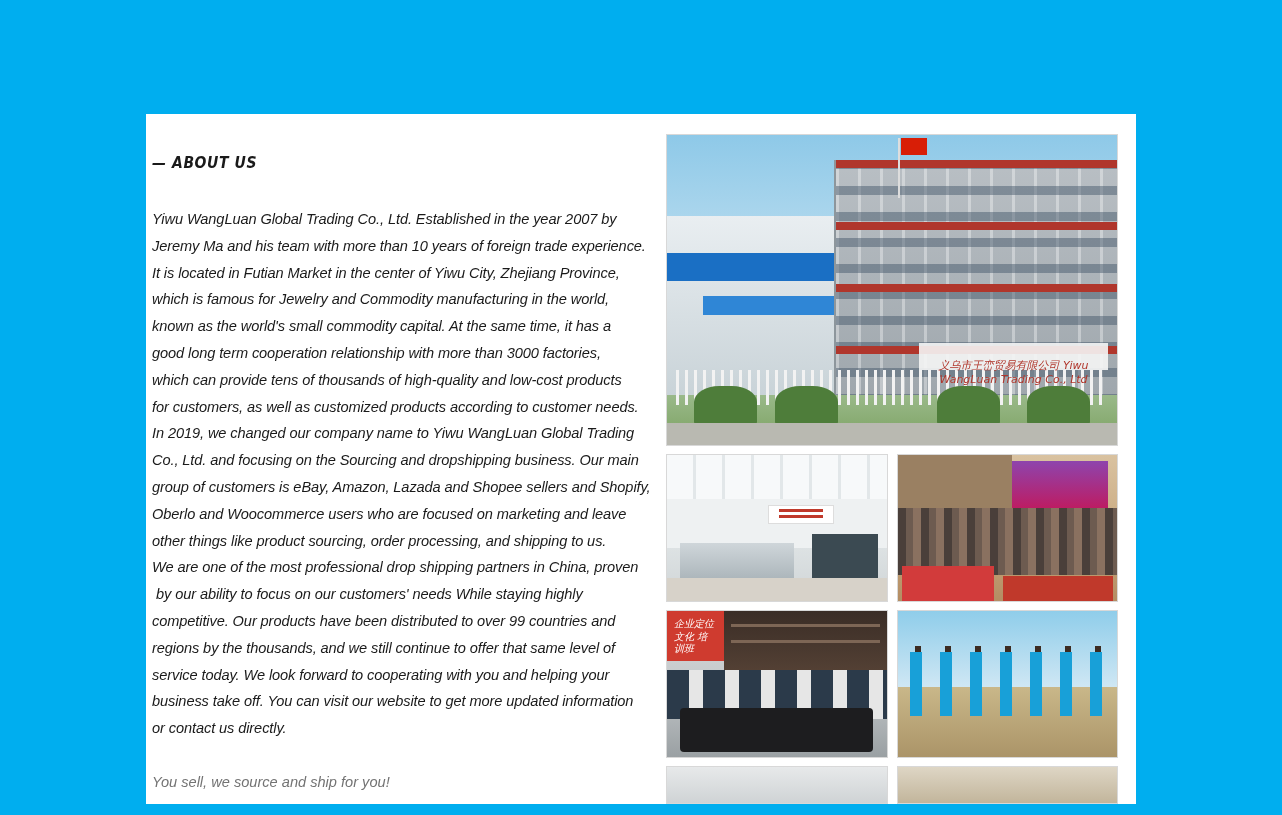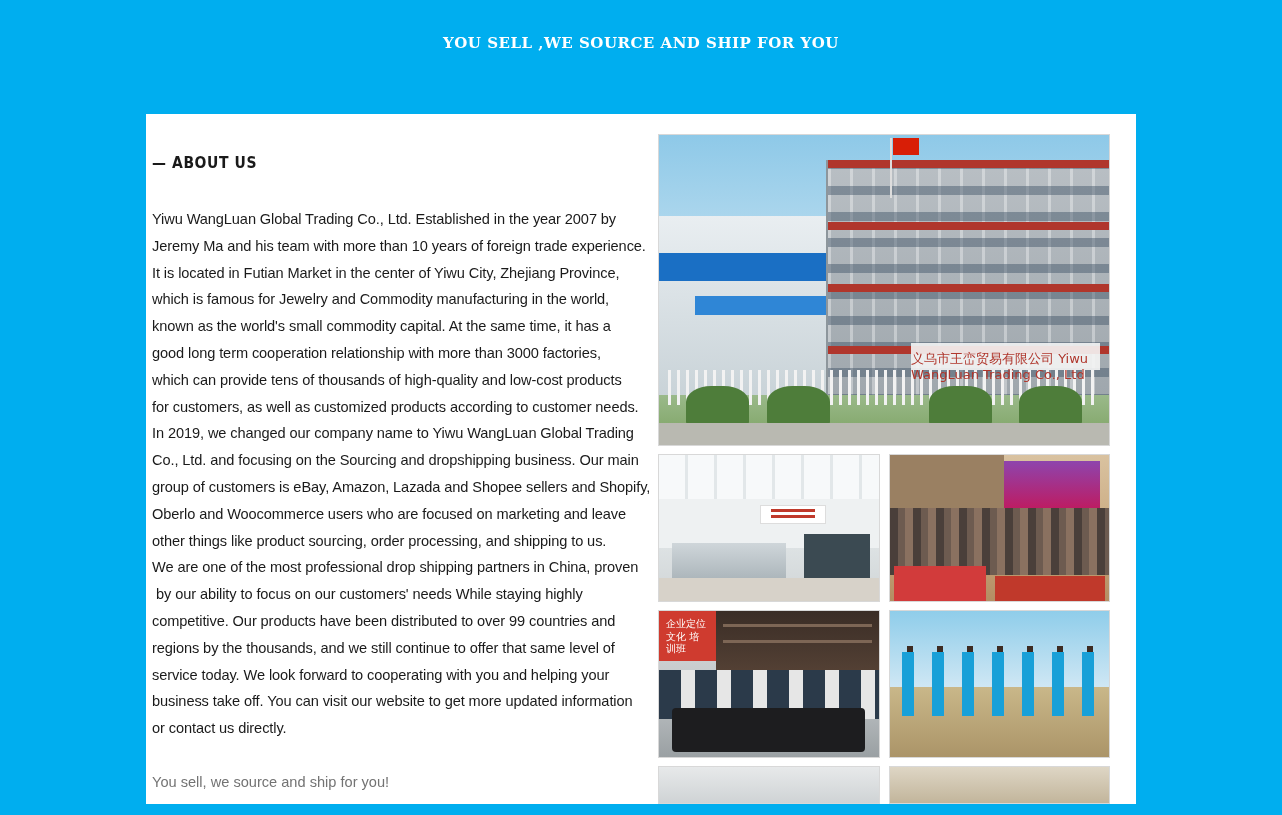--- a/index.html
+++ b/index.html
@@ -69,22 +69,23 @@
     left: 146px;
     top: 114px;
     width: 990px;
     height: 690px;
     background: #ffffff;
     padding: 20px 16px 0 0;
     overflow: hidden;
   }
   .card-inner {
     display: flex;
-    gap: 2px;
+    gap: 10px;
     height: 100%;
+    font-style: italic;
   }
 
   
   .text-col {
     width: 510px;
     padding-left: 6px;
     padding-top: 20px;
   }
   .about-heading {
     font-family: "DejaVu Sans Condensed", "Liberation Sans", sans-serif;
@@ -159,21 +160,21 @@
     background: #2f86d6;
   }
   .p1 .flag {
     position: absolute; left: 52%; top: 1%; width: 26px; height: 17px;
     background: #d81e06;
   }
   .p1 .pole { position: absolute; left: 51.4%; top: 1%; width: 2px; height: 60px; background: #ddd; }
   .p1 .sign {
     position: absolute; right: 2%; bottom: 24%; width: 42%; height: 9%;
     background: rgba(245,245,245,0.9);
-    color: #b0362c; font-size: 13px; text-align: left; line-height: 1.3; padding-top: 8px;
+    color: #b0362c; font-size: 11px; text-align: center; line-height: 1.3; padding-top: 16px;
     font-family: "DejaVu Sans", sans-serif;
   }
   .p1 .ground { position: absolute; left: 0; right: 0; bottom: 0; height: 16%; background: linear-gradient(#9ab98a, #7aa05f); }
   .p1 .road { position: absolute; left: 0; right: 0; bottom: 0; height: 7%; background: #b9b9b1; }
   .p1 .fence {
     position: absolute; left: 2%; right: 2%; bottom: 13%; height: 11%;
     background: repeating-linear-gradient(to right, #f2f2f2 0 3px, rgba(0,0,0,0) 3px 9px);
   }
   .p1 .shrub { position: absolute; bottom: 6%; width: 14%; height: 13%; background: #4e7d3a; border-radius: 40% 40% 10% 10%; }
 
@@ -217,21 +218,20 @@
     background: repeating-linear-gradient(to right, rgba(0,0,0,0) 0 13px, #3d2b22 13px 19px, rgba(0,0,0,0) 19px 30px); }
 
   
   .p6 { background: linear-gradient(#e7e9ea, #cfd3d5); }
   .p7 { background: linear-gradient(#ded6c5, #c2b59b); }
 </style>
 </head>
 <body>
 
 <div class="header">
-  <div class="subtitle">YOU SELL ,WE SOURCE AND SHIP FOR YOU</div>
 </div>
 
 <div class="card">
   <div class="card-inner">
 
     <div class="text-col">
       <h2 class="about-heading">— ABOUT US</h2>
       <p class="body-text">Yiwu WangLuan Global Trading Co., Ltd. Established in the year 2007 by
 Jeremy Ma and his team with more than 10 years of foreign trade experience.
 It is located in Futian Market in the center of Yiwu City, Zhejiang Province,

